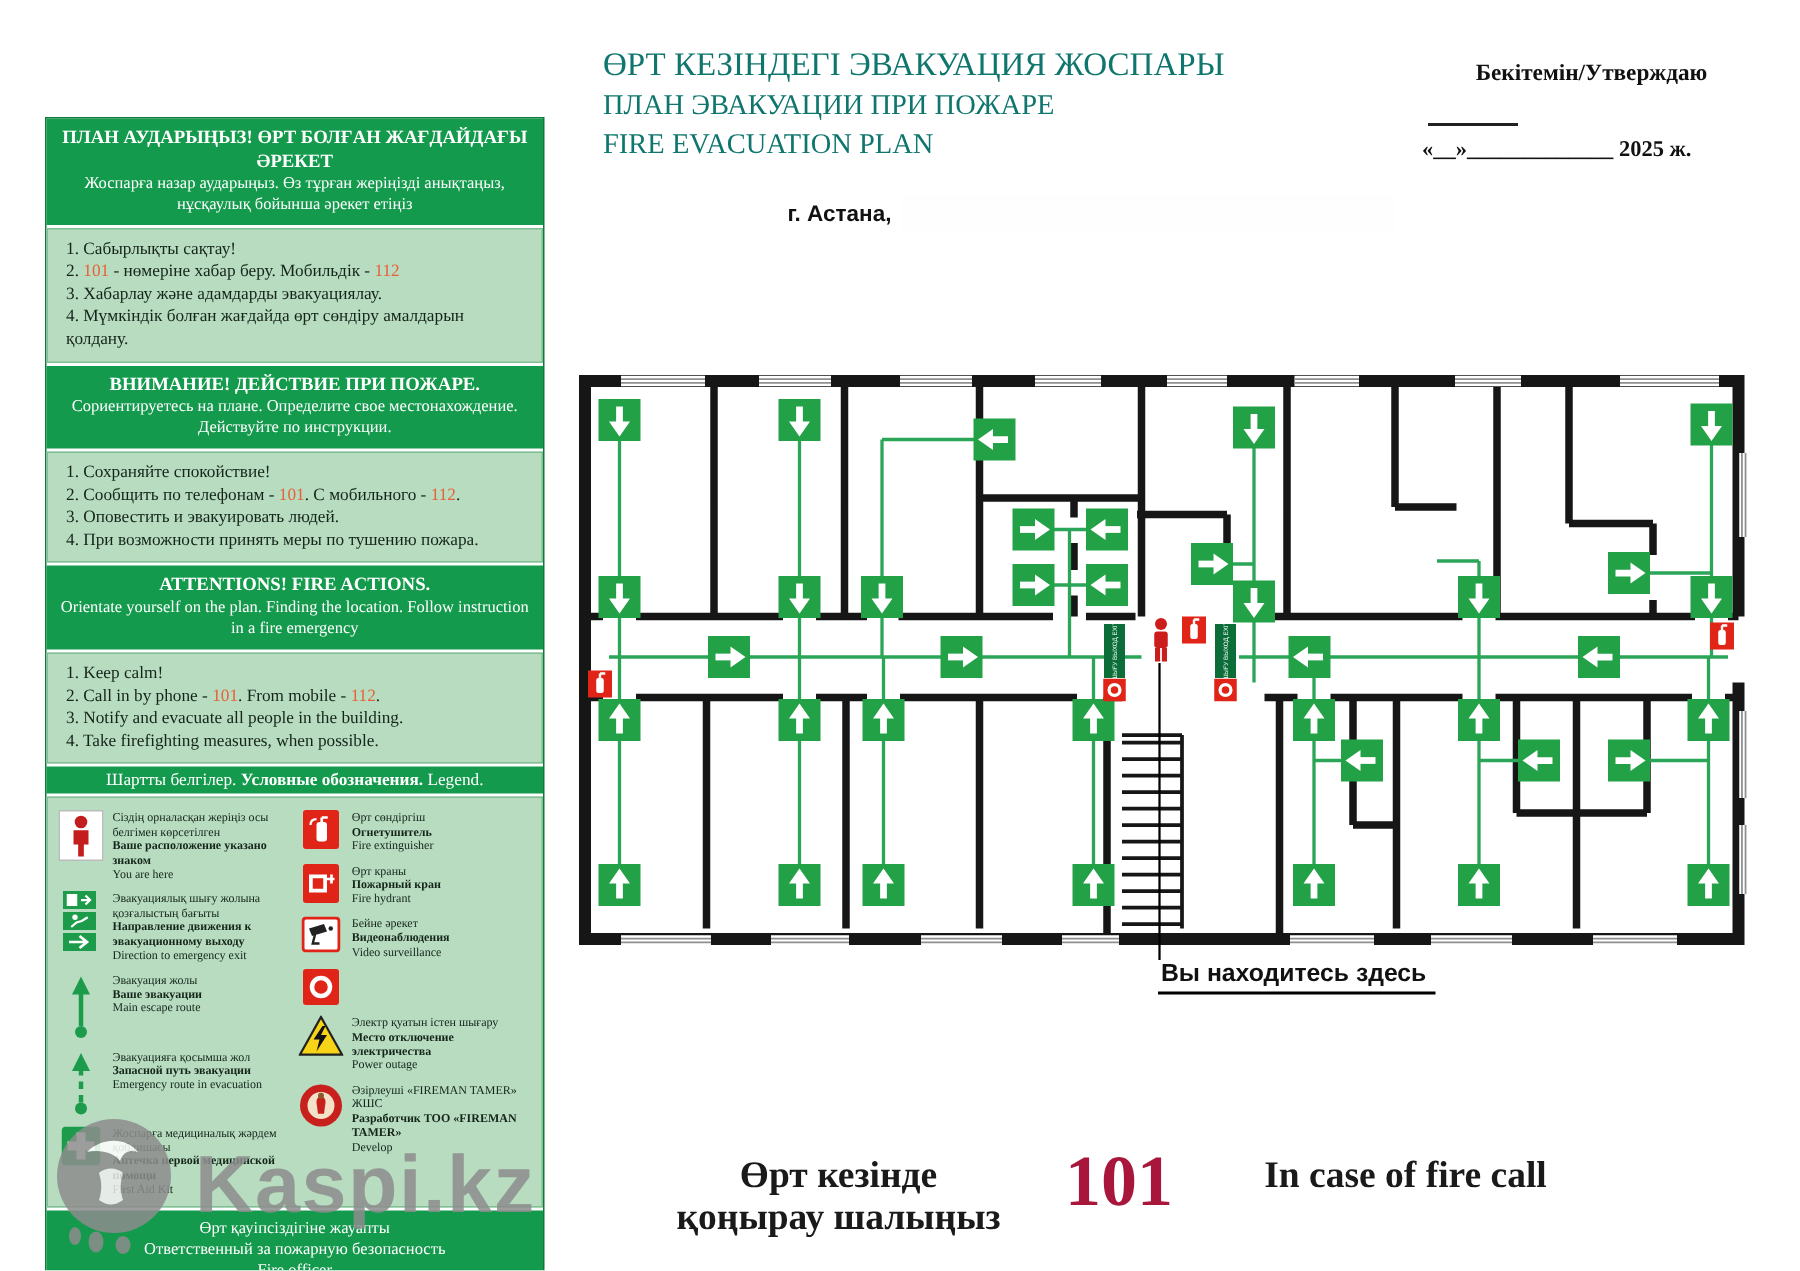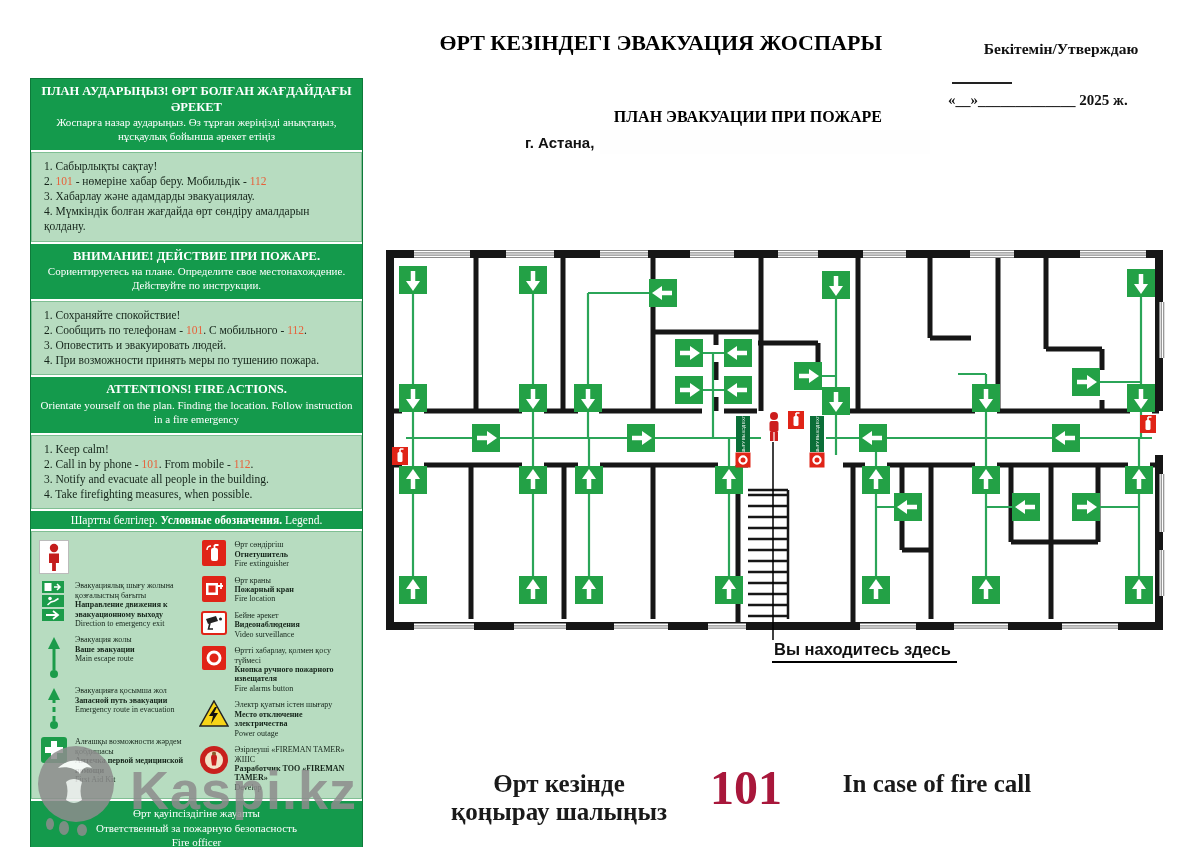--- a/index.html
+++ b/index.html
@@ -22,23 +22,23 @@
   .leg-col{width:50%;display:flex;flex-direction:column;gap:7px;}
   .leg-row{display:flex;gap:5px;align-items:flex-start;}
   .leg-ico{width:32px;flex:0 0 32px;display:flex;flex-direction:column;align-items:center;}
   .leg-txt{font-size:8px;line-height:1.18;color:#15251a;}
   .leg-txt .ru{font-weight:bold;}
   .leg-txt div{margin:0;}
   #sb-footer{background:#149a4c;color:#fff;text-align:center;padding:5px 8px 8px;margin-top:2px;font-size:11px;line-height:1.3;}
   #officer-box{background:#fff;height:22px;margin:4px 10px 0;}
 
   
-  #title-block{left:402px;top:28px;width:480px;text-align:right;color:#000000;font-weight:bold;}
+  #title-block{left:402px;top:28px;width:480px;text-align:left;color:#0f766e;font-weight:normal;}
   #title-kz{font-size:22px;line-height:1.35;}
-  #title-ru{font-size:16px;line-height:1.4;margin-top:48px;}
+  #title-ru{font-size:19px;line-height:1.4;}
   #title-en{font-size:19px;line-height:1.4;}
   #city-line{left:525px;top:134px;font-family:"Liberation Sans",sans-serif;font-weight:bold;font-size:15px;}
   #redacted{left:600px;top:130px;width:330px;height:24px;background:#fefefe;}
   #approval{left:948px;top:40px;width:226px;text-align:center;font-weight:bold;font-size:15.5px;}
   #approval .ul{width:60px;border-bottom:2px solid #222;height:20px;margin:4px 0 0 4px;}
   #approval .dt{margin-top:8px;font-size:15px;text-align:left;white-space:nowrap;}
 
   
   #plan{left:386px;top:250px;}
   #yah-label{left:772px;top:640px;font-family:"Liberation Sans",sans-serif;font-weight:bold;
@@ -103,20 +103,25 @@
 
     <div id="legend-body">
       <div class="leg-col" id="legend-left">
           <div class="leg-row">
             <div class="leg-ico">
               <svg width="30" height="34" viewBox="0 0 30 34">
                 <rect x="0.5" y="0.5" width="29" height="33" fill="#fff" stroke="#bbb"></rect>
                 <circle cx="15" cy="8" r="4.2" fill="#c41d1d"></circle>
                 <path d="M10 13.5h10v9.5h-3.1v8h-3.8v-8H10z" fill="#c41d1d"></path>
               </svg>
+            </div>
+            <div class="leg-txt">
+              <div>Сіздің орналасқан жеріңіз осы белгімен көрсетілген</div>
+              <div class="ru">Ваше расположение указано знаком</div>
+              <div>You are here</div>
             </div>
           </div>
           <div class="leg-row">
             <div class="leg-ico">
               <svg width="24" height="42" viewBox="0 0 24 42">
                 <rect width="22" height="12" fill="#1c9c4a"></rect>
                 <rect x="2.5" y="2" width="7" height="8" fill="#fff"></rect>
                 <path d="M12 6h5.5M15 3l3 3-3 3" stroke="#fff" stroke-width="1.5" fill="none"></path>
                 <rect y="14" width="22" height="12" fill="#1c9c4a"></rect>
                 <circle cx="8" cy="17.5" r="1.8" fill="#fff"></circle>
@@ -160,21 +165,21 @@
             </div>
           </div>
           <div class="leg-row">
             <div class="leg-ico">
               <svg width="26" height="26" viewBox="0 0 26 26">
                 <rect width="26" height="26" rx="3" fill="#1c9c4a"></rect>
                 <path d="M10 4h6v6h6v6h-6v6h-6v-6H4v-6h6z" fill="#fff"></path>
               </svg>
             </div>
             <div class="leg-txt">
-              <div>Алғашқы возможности жәрдем қобдишасы</div>
+              <div>Жоспарға медициналық жәрдем қобдишасы</div>
               <div class="ru">Аптечка первой медицинской помощи</div>
               <div>First Aid Kit</div>
             </div>
           </div>
         </div>
       <div class="leg-col" id="legend-right">
           <div class="leg-row">
             <div class="leg-ico">
               <svg width="24" height="26" viewBox="0 0 24 26">
                 <rect width="24" height="26" rx="2" fill="#e02417"></rect>
@@ -194,21 +199,21 @@
               <svg width="24" height="26" viewBox="0 0 24 26">
                 <rect width="24" height="26" rx="2" fill="#e02417"></rect>
                 <rect x="4" y="7" width="12" height="12" fill="#fff"></rect>
                 <rect x="6.5" y="9.5" width="7" height="7" fill="#e02417"></rect>
                 <path d="M16 10h5M19 7v6" stroke="#fff" stroke-width="1.8"></path>
               </svg>
             </div>
             <div class="leg-txt">
               <div>Өрт краны</div>
               <div class="ru">Пожарный кран</div>
-              <div>Fire location</div>
+              <div>Fire hydrant</div>
             </div>
           </div>
           <div class="leg-row">
             <div class="leg-ico">
               <svg width="26" height="24" viewBox="0 0 26 24">
                 <rect x="1" y="1" width="24" height="22" rx="2" fill="#fff" stroke="#e02417" stroke-width="2"></rect>
                 <path d="M5 8l10-3 2 5-10 3z" fill="#222"></path>
                 <path d="M9 12l-1.5 6H12" stroke="#222" stroke-width="1.6" fill="none"></path>
                 <circle cx="19.5" cy="8" r="1.5" fill="#222"></circle>
               </svg>
@@ -218,25 +223,20 @@
               <div class="ru">Видеонаблюдения</div>
               <div>Video surveillance</div>
             </div>
           </div>
           <div class="leg-row">
             <div class="leg-ico">
               <svg width="24" height="24" viewBox="0 0 24 24">
                 <rect width="24" height="24" rx="2" fill="#e02417"></rect>
                 <circle cx="12" cy="12" r="6" fill="none" stroke="#fff" stroke-width="3"></circle>
               </svg>
-            </div>
-            <div class="leg-txt">
-              <div>Өртті хабарлау, қолмен қосу түймесі</div>
-              <div class="ru">Кнопка ручного пожарного извещателя</div>
-              <div>Fire alarms button</div>
             </div>
           </div>
           <div class="leg-row">
             <div class="leg-ico">
               <svg width="30" height="27" viewBox="0 0 30 27">
                 <path d="M15 1L29 26H1z" fill="#f7d417" stroke="#222" stroke-width="1.5"></path>
                 <path d="M16 7l-6 9h4l-2 8 7-11h-4l3-6z" fill="#111"></path>
               </svg>
             </div>
             <div class="leg-txt">

